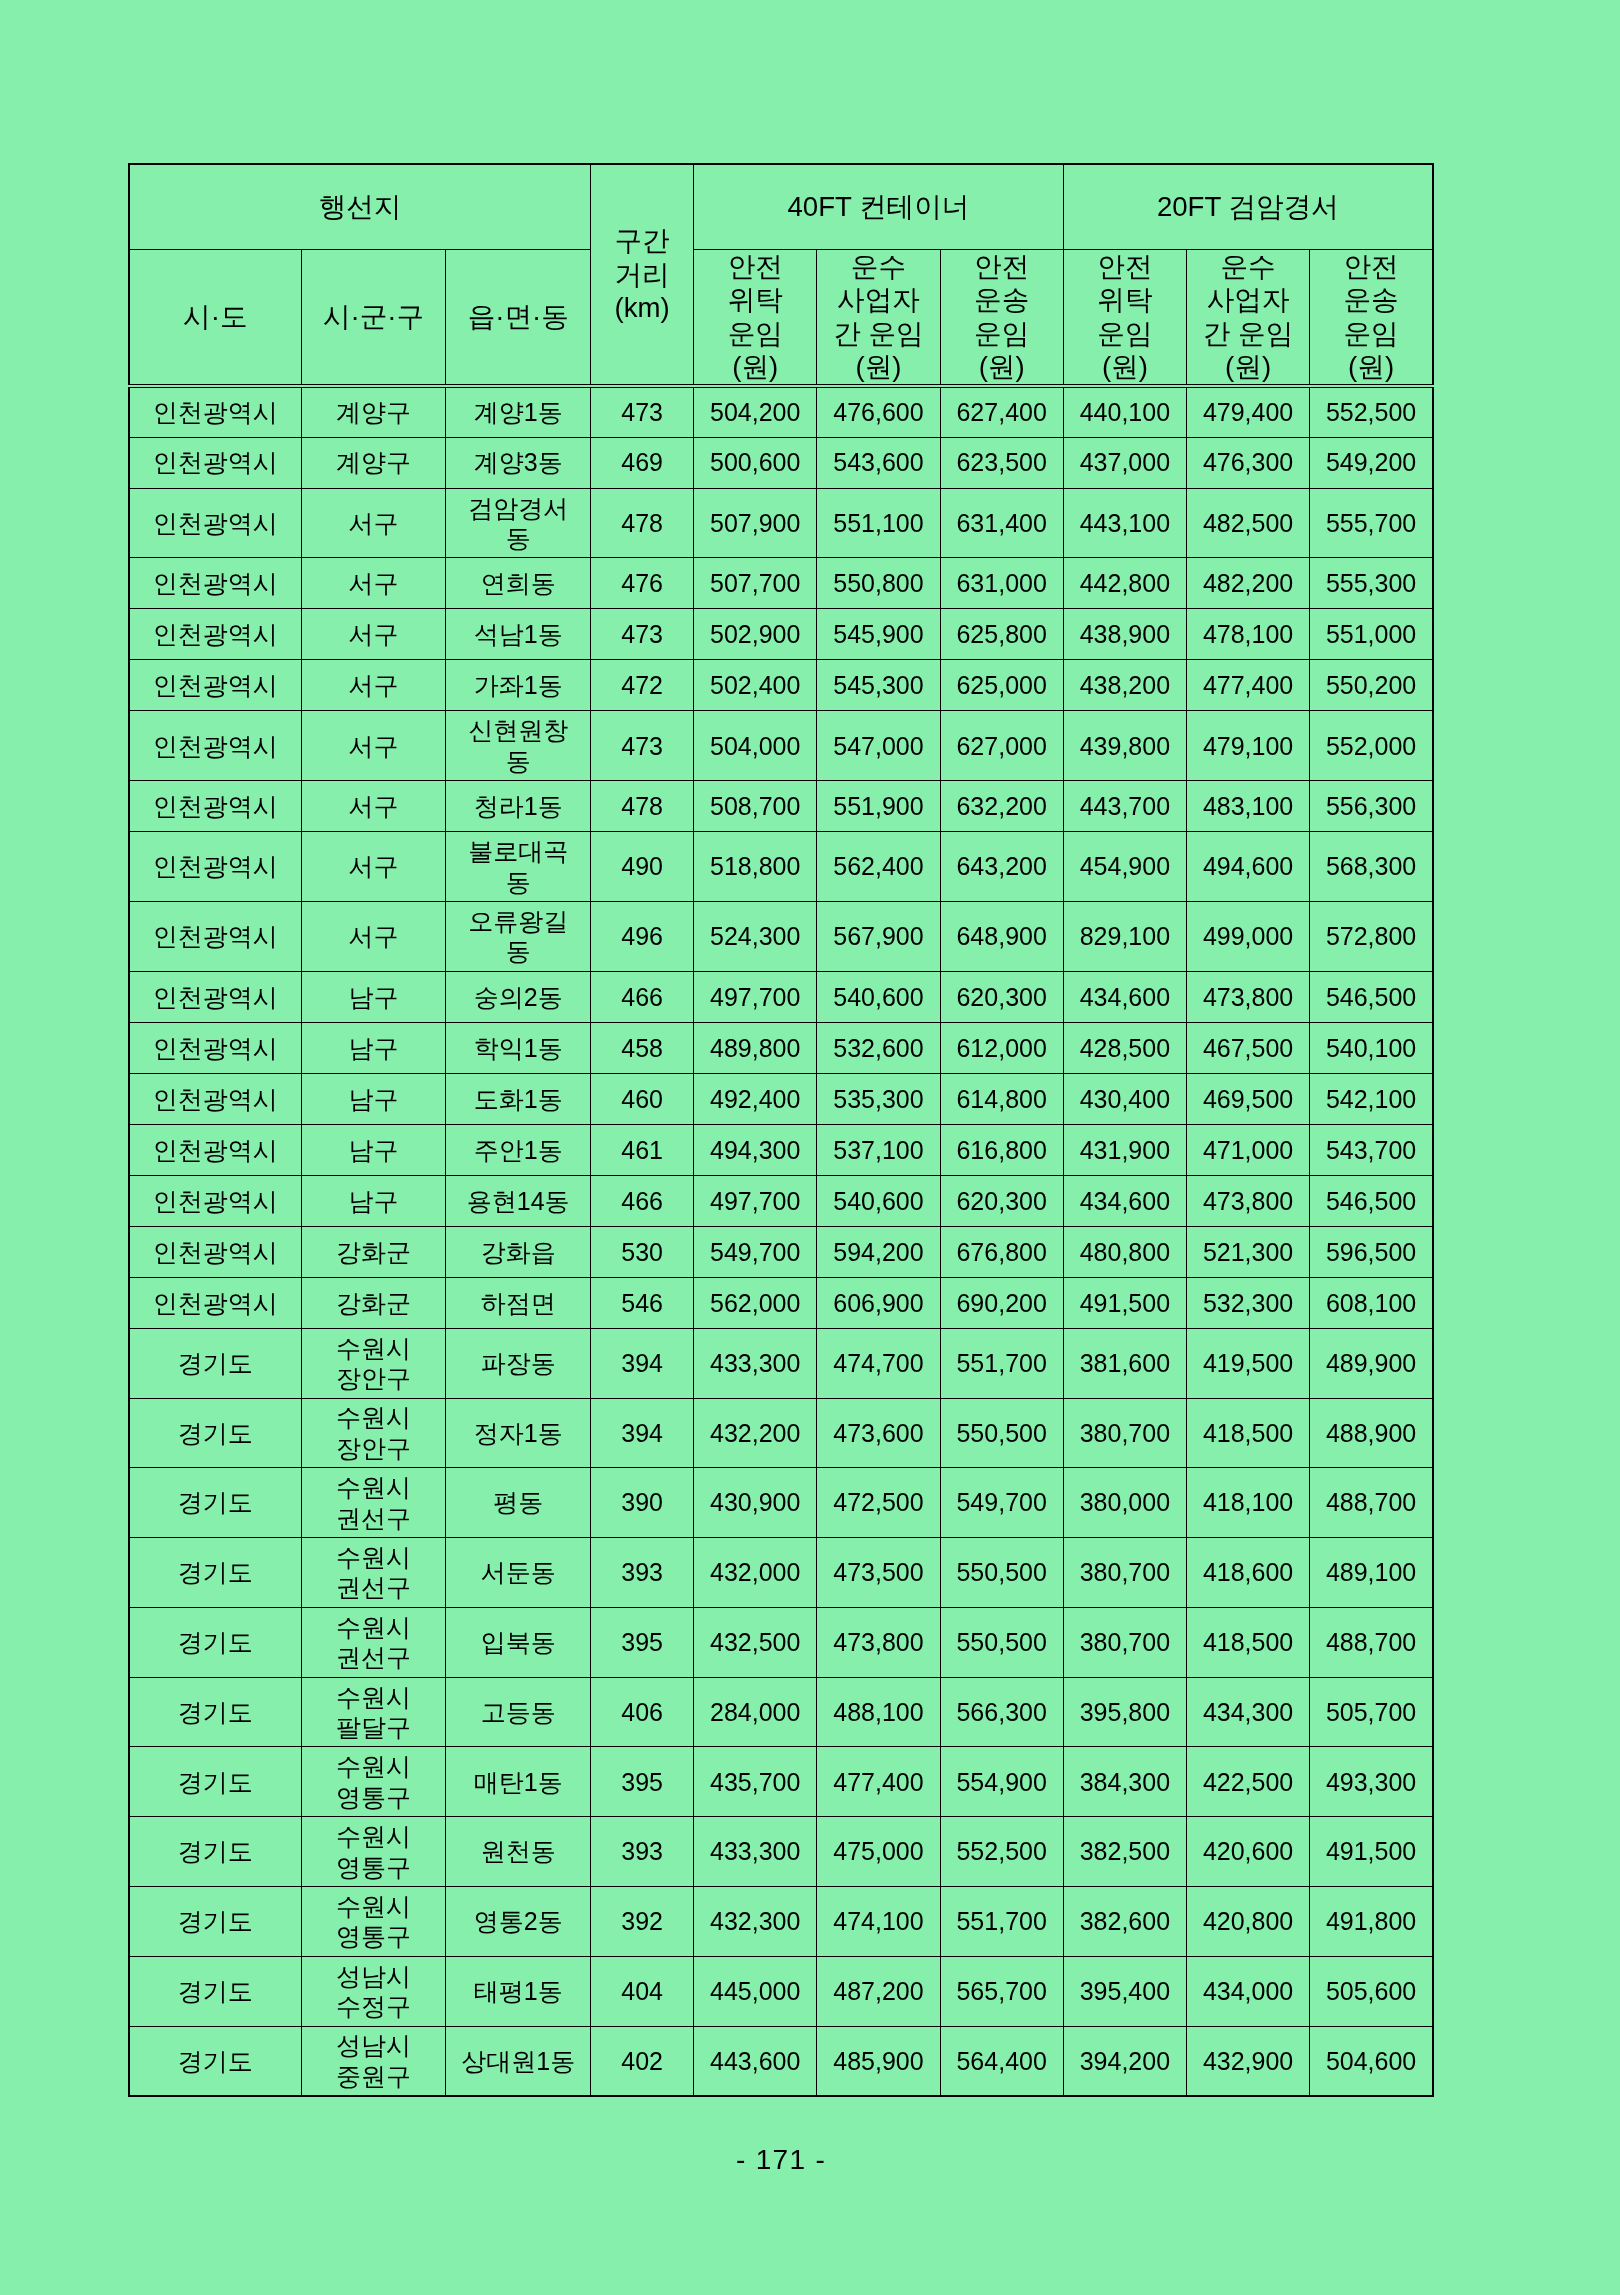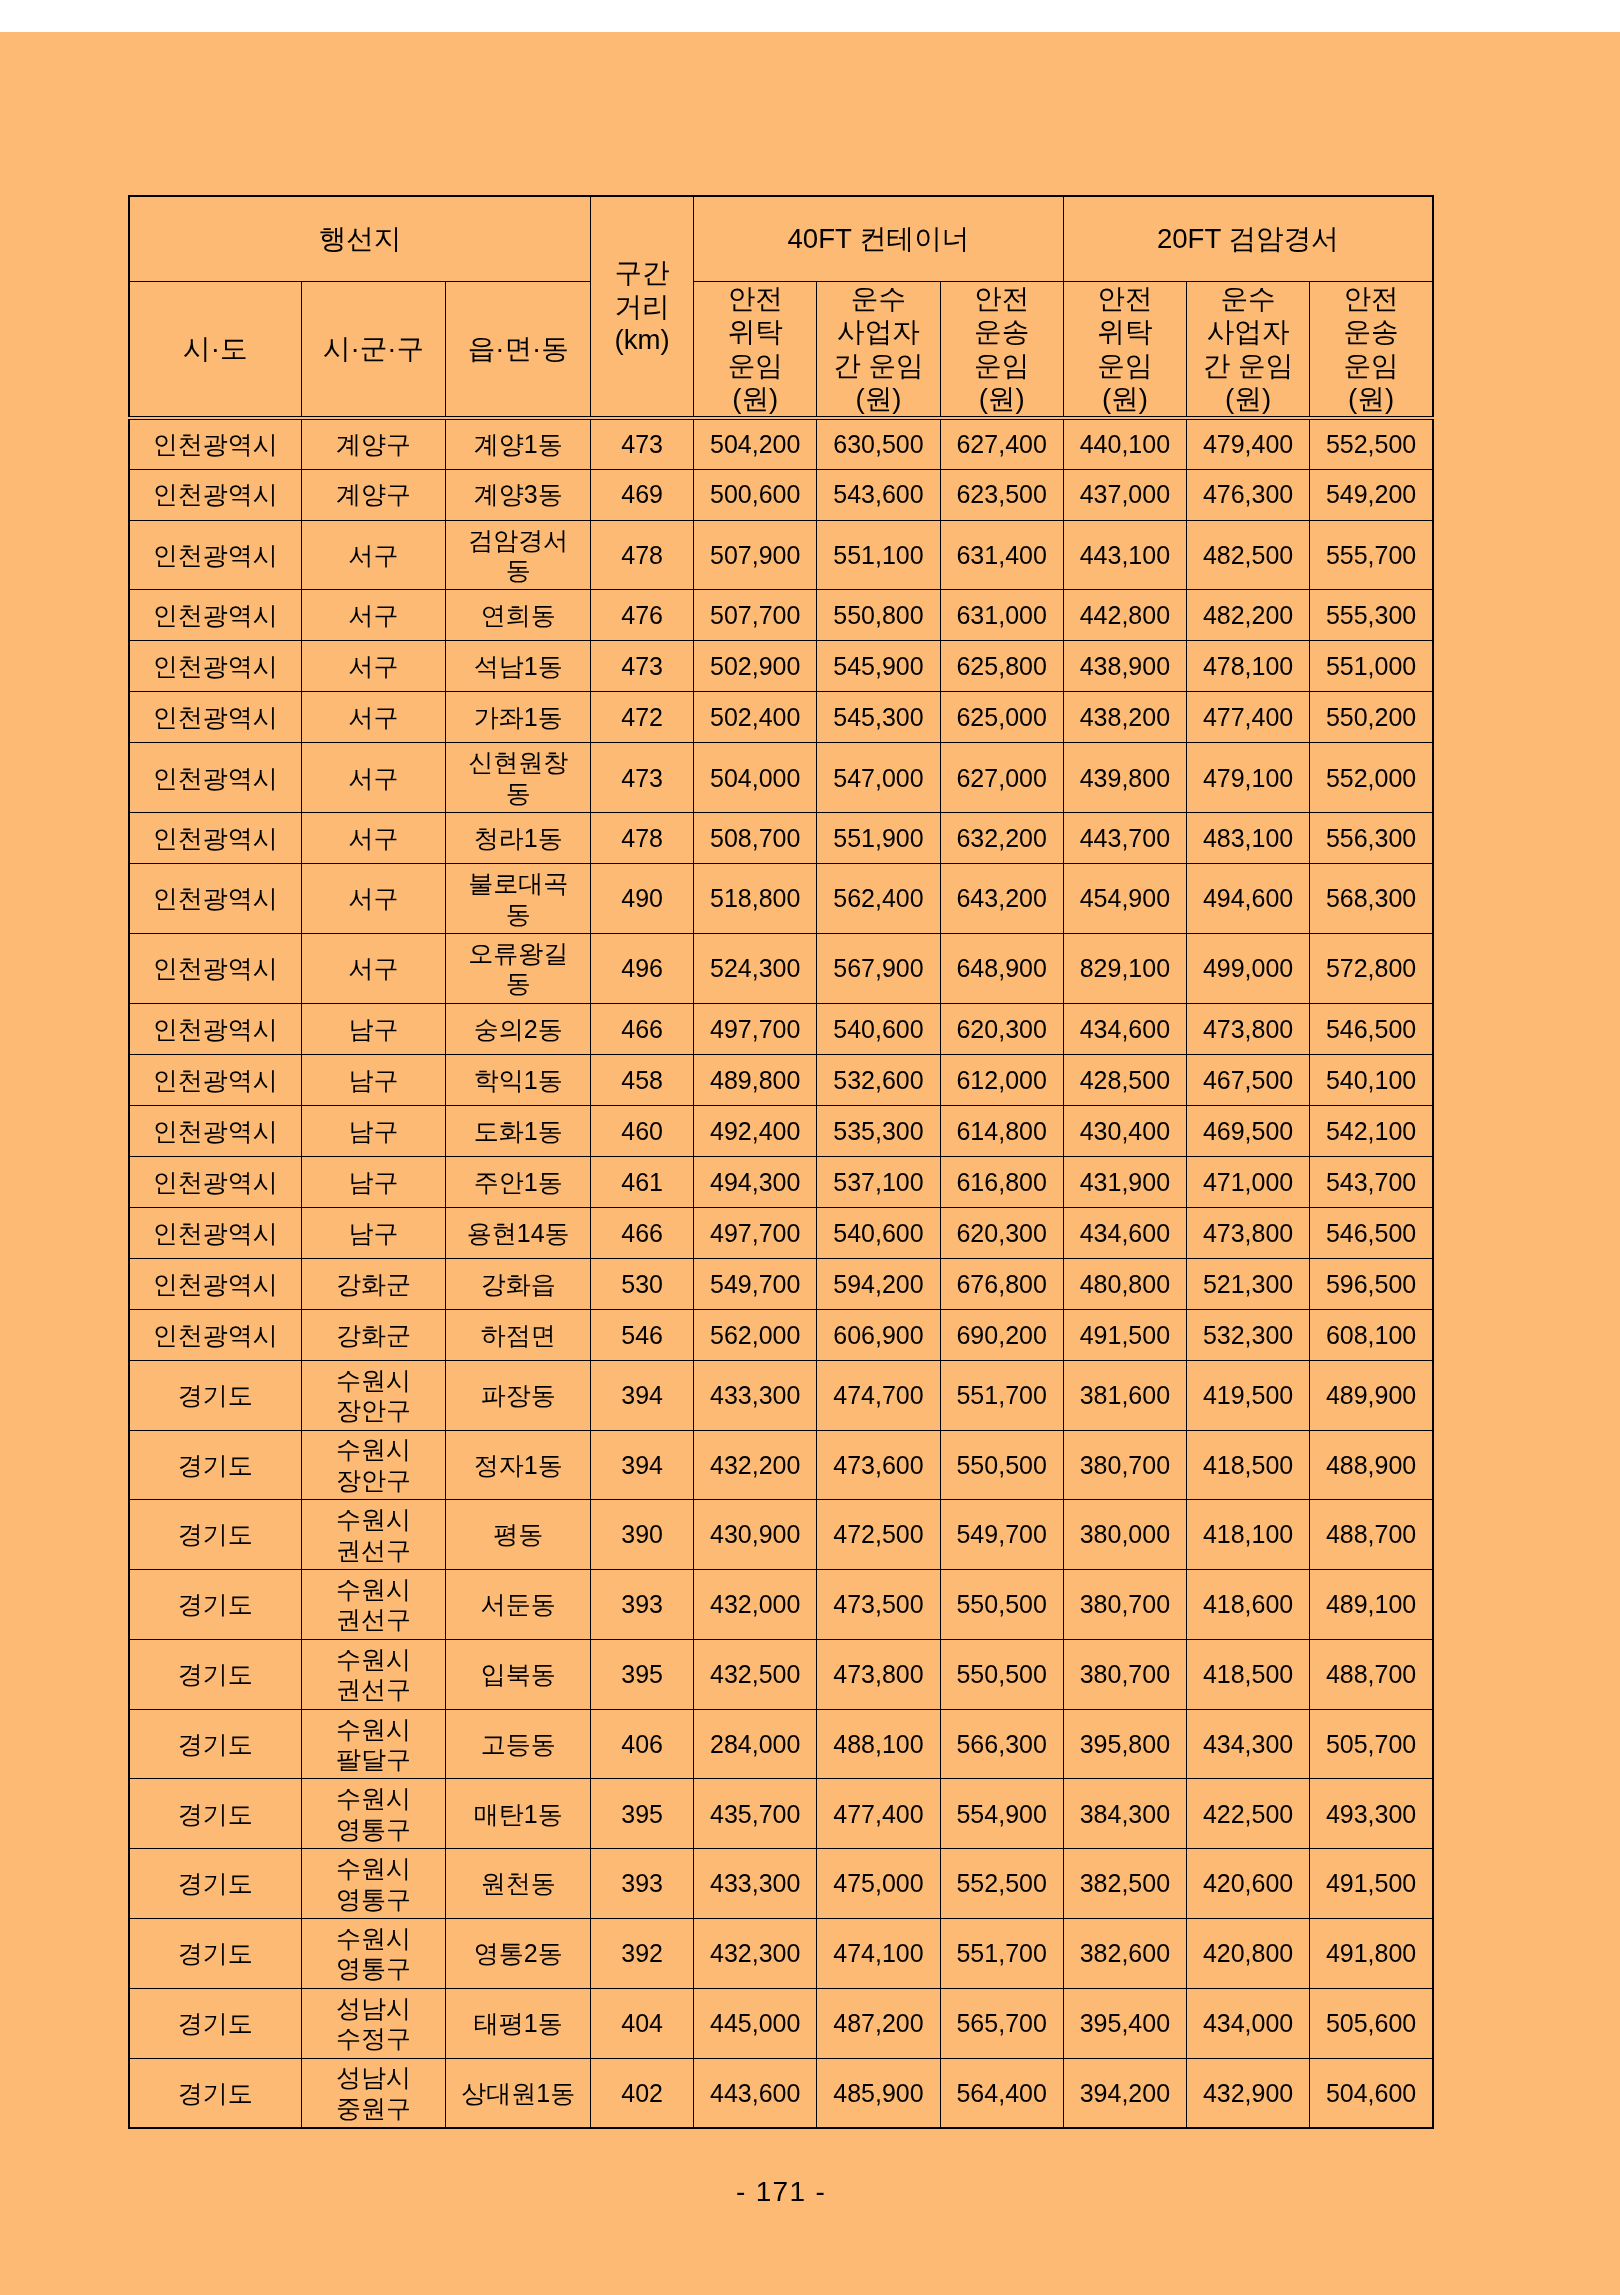--- a/index.html
+++ b/index.html
@@ -3,21 +3,21 @@
 <meta charset="utf-8">
 <style>
   * { box-sizing: border-box; margin: 0; padding: 0; }
   html, body { background: #ffffff; }
   body {
     width: 1620px; height: 2295px;
     position: relative;
     font-family: "Liberation Sans", "DejaVu Sans", sans-serif;
     color: #000;
   }
-  .page { position: absolute; inset: 0; background: #fdba74; margin-top: 32px; }
+  .page { position: absolute; inset: 0; background: #86efac; }
   table.rate-table {
     position: absolute;
     left: 128px; top: 163px;
     width: 1306px;
     border-collapse: collapse;
     table-layout: fixed;
     border: 2.6px solid #000;
   }
   th, td {
     border: 1.3px solid #000;
@@ -109,21 +109,21 @@
 (원)</th>
       </tr>
     </thead>
     <tbody>
         <tr>
           <td>인천광역시</td>
           <td>계양구</td>
           <td>계양1동</td>
           <td>473</td>
           <td>504,200</td>
-          <td>630,500</td>
+          <td>476,600</td>
           <td>627,400</td>
           <td>440,100</td>
           <td>479,400</td>
           <td>552,500</td>
         </tr>
         <tr>
           <td>인천광역시</td>
           <td>계양구</td>
           <td>계양3동</td>
           <td>469</td>

